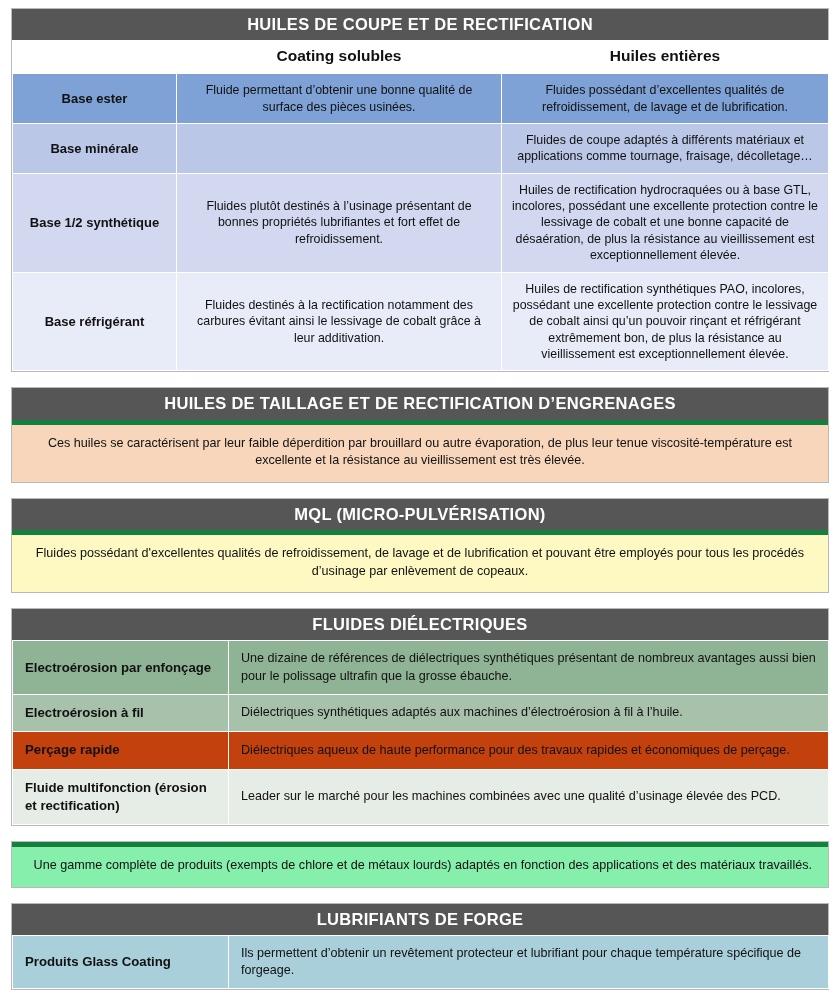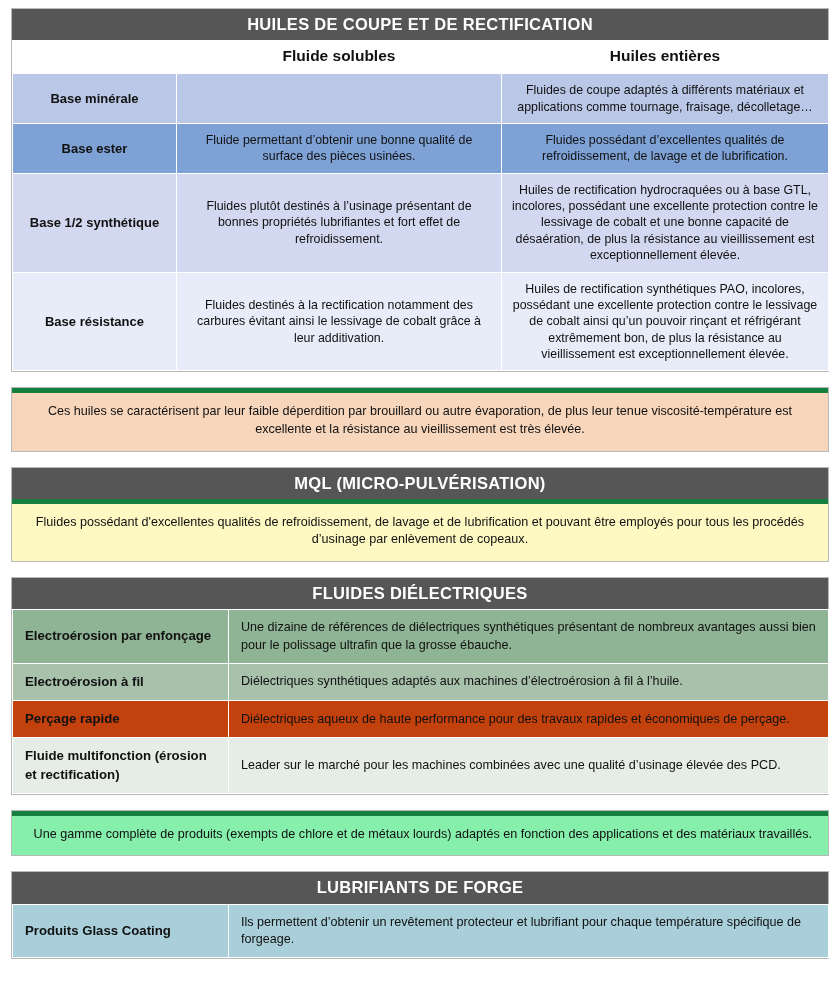--- a/index.html
+++ b/index.html
@@ -117,50 +117,51 @@
     <div class="band">HUILES DE COUPE ET DE RECTIFICATION</div>
     <table class="tbl">
       <colgroup>
         <col style="width:164px">
           <col style="width:325px">
           <col style="width:327px">
       </colgroup>
       <tbody>
           <tr class="colhead-row">
         <th></th>
-        <th>Fluide solubles</th>
+        <th>Coating solubles</th>
         <th>Huiles entières</th>
+      </tr>
+      <tr class="cut-row r1">
+        <td class="lbl">Base ester</td>
+        <td>Fluide permettant d’obtenir une bonne qualité de surface des pièces usinées.</td>
+        <td>Fluides possédant d’excellentes qualités de refroidissement, de lavage et de lubrification.</td>
       </tr>
       <tr class="cut-row r2">
         <td class="lbl">Base minérale</td>
         <td></td>
         <td>Fluides de coupe adaptés à différents matériaux et applications comme tournage, fraisage, décolletage…</td>
       </tr>
-      <tr class="cut-row r1">
-        <td class="lbl">Base ester</td>
-        <td>Fluide permettant d’obtenir une bonne qualité de surface des pièces usinées.</td>
-        <td>Fluides possédant d’excellentes qualités de refroidissement, de lavage et de lubrification.</td>
-      </tr>
       <tr class="cut-row r3">
         <td class="lbl">Base 1/2 synthétique</td>
         <td>Fluides plutôt destinés à l’usinage présentant de bonnes propriétés lubrifiantes et fort effet de refroidissement.</td>
         <td>Huiles de rectification hydrocraquées ou à base GTL, incolores, possédant une excellente protection contre le lessivage de cobalt et une bonne capacité de désaération, de plus la résistance au vieillissement est exceptionnellement élevée.</td>
       </tr>
       <tr class="cut-row r4">
-        <td class="lbl">Base résistance</td>
+        <td class="lbl">Base réfrigérant</td>
         <td>Fluides destinés à la rectification notamment des carbures évitant ainsi le lessivage de cobalt grâce à leur additivation.</td>
         <td>Huiles de rectification synthétiques PAO, incolores, possédant une excellente protection contre le lessivage de cobalt ainsi qu’un pouvoir rinçant et réfrigérant extrêmement bon, de plus la résistance au vieillissement est exceptionnellement élevée.</td>
       </tr>
     </tbody>
       </table>
   </div>
 
   <div class="spacer spacer-15"></div>
 
   <div class="section">
+    <div class="band">HUILES DE TAILLAGE ET DE RECTIFICATION D’ENGRENAGES</div>
     <div class="panel-body bg-peach">Ces huiles se caractérisent par leur faible déperdition par brouillard ou autre évaporation, de plus leur tenue viscosité-température est excellente et la résistance au vieillissement est très élevée.</div>
   </div>
 
   <div class="spacer spacer-15"></div>
 
   <div class="section">
     <div class="band">MQL (MICRO-PULVÉRISATION)</div>
     <div class="panel-body bg-purple">Fluides possédant d'excellentes qualités de refroidissement, de lavage et de lubrification et pouvant être employés pour tous les procédés d’usinage par enlèvement de copeaux.</div>
   </div>
 

